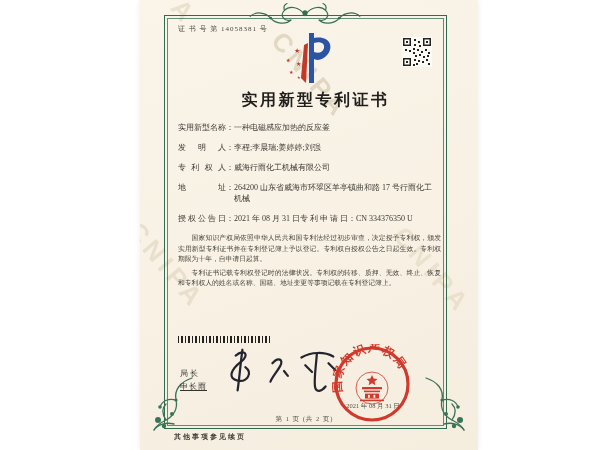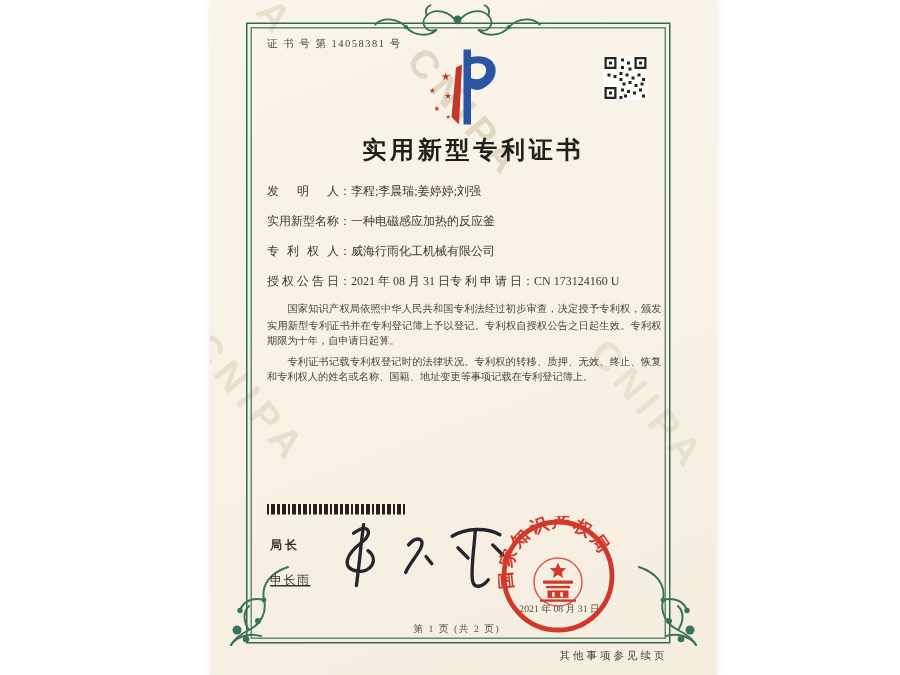--- a/index.html
+++ b/index.html
@@ -31,28 +31,28 @@
   .frow{margin-bottom:9px;}
   .flabel{display:inline-block;width:48px;text-align:justify;text-align-last:justify;vertical-align:top;}
   .fcolon{vertical-align:top;}
   .fvalue{vertical-align:top;}
   .fvalue.wrap{display:inline-block;width:203px;}
   .grant{display:flex;}
   .paras{margin-top:7px;color:#49453e;font-size:6.8px;line-height:10.5px;}
   .paras p{margin:0 0 3px 0;text-indent:2em;text-align:justify;}
   .barcode{position:absolute;left:38px;top:336px;width:92px;height:7px;
            background:repeating-linear-gradient(90deg,#23211e 0 1.5px,#f8f1e4 1.5px 3px,#23211e 3px 5.5px,#f8f1e4 5.5px 7px);}
-  .signer-title{position:absolute;left:40px;top:358px;font-size:8px;color:#35322c;letter-spacing:2px;font-weight:bold;}
+  .signer-title{position:absolute;left:40px;top:368px;font-size:8px;color:#35322c;letter-spacing:2px;}
   .signer-name{position:absolute;left:40px;top:381px;font-size:8px;color:#35322c;letter-spacing:1px;text-decoration:underline;}
   .signature{position:absolute;left:76px;top:342px;}
   .seal-date{position:absolute;left:188px;top:402px;width:90px;text-align:center;
              font-size:6.5px;color:#4c5346;z-index:2;}
   .seal{position:absolute;left:192px;top:344px;z-index:3;opacity:.92;}
   .pagenum{position:absolute;left:24px;top:415px;width:281px;text-align:center;font-size:6.5px;color:#55514a;letter-spacing:1px;}
-  .footnote{position:absolute;left:24px;top:432px;width:281px;text-align:right;font-size:7px;color:#47443d;letter-spacing:2px;}
+  .footnote{position:absolute;left:34px;top:432px;width:281px;text-align:left;font-size:7px;color:#47443d;letter-spacing:2px;font-weight:bold;}
 </style>
 </head>
 <body>
 
 <div class="canvas">
   <div class="cert">
 
     <div class="wm wm1">CNIPA</div>
     <div class="wm wm2">CNIPA</div>
     <div class="wm wm3">CNIPA</div>
@@ -135,34 +135,37 @@
           <rect x="24" y="4" width="2" height="2"></rect>
           <rect x="4" y="24" width="2" height="2"></rect>
         <path d="M12 2h2v2h-2z M16 4h2v2h-2z M12 7h2v2h-2z M17 8h2v2h-2z M11 11h2v2h-2z M3 12h2v2h-2z M7 13h2v2h-2z M11 15h2v2h-2z M15 12h2v2h-2z M19 14h2v2h-2z M23 12h2v2h-2z M26 15h2v2h-2z M13 18h2v2h-2z M17 17h2v2h-2z M21 19h2v2h-2z M25 18h2v2h-2z M12 22h2v2h-2z M16 23h2v2h-2z M20 24h2v2h-2z M24 22h2v2h-2z M26 26h2v2h-2z M14 26h2v2h-2z M11 27h2v2h-2z"></path>
       </g>
     </svg>
 
     <div class="title">实用新型专利证书</div>
 
     <div class="body">
       <div class="frow">
+        <span class="flabel">实用新型名称</span><span class="fcolon">：</span><span class="fvalue">一种电磁感应加热的反应釜</span>
+      </div>
+      <div class="frow">
         <span class="flabel">发明人</span><span class="fcolon">：</span><span class="fvalue">李程;李晨瑞;姜婷婷;刘强</span>
       </div>
       <div class="frow">
-        <span class="flabel">实用新型名称</span><span class="fcolon">：</span><span class="fvalue">一种电磁感应加热的反应釜</span>
-      </div>
-      <div class="frow">
         <span class="flabel">专利权人</span><span class="fcolon">：</span><span class="fvalue">威海行雨化工机械有限公司</span>
+      </div>
+      <div class="frow">
+        <span class="flabel">地址</span><span class="fcolon">：</span><span class="fvalue wrap">264200 山东省威海市环翠区羊亭镇曲和路 17 号行雨化工机械</span>
       </div>
       <div class="frow grant">
         <span class="pair">
           <span class="flabel">授权公告日</span><span class="fcolon">：</span><span class="fvalue">2021 年 08 月 31 日</span>
         </span>
         <span class="pair">
-          <span class="flabel">专利申请日</span><span class="fcolon">：</span><span class="fvalue">CN 173124160 U</span>
+          <span class="flabel">专利申请日</span><span class="fcolon">：</span><span class="fvalue">CN 334376350 U</span>
         </span>
       </div>
       <div class="paras">
         <p>国家知识产权局依照中华人民共和国专利法经过初步审查，决定授予专利权，颁发实用新型专利证书并在专利登记簿上予以登记。专利权自授权公告之日起生效。专利权期限为十年，自申请日起算。</p>
         <p>专利证书记载专利权登记时的法律状况。专利权的转移、质押、无效、终止、恢复和专利权人的姓名或名称、国籍、地址变更等事项记载在专利登记簿上。</p>
       </div>
     </div>
 
     <div class="barcode"></div>
 

